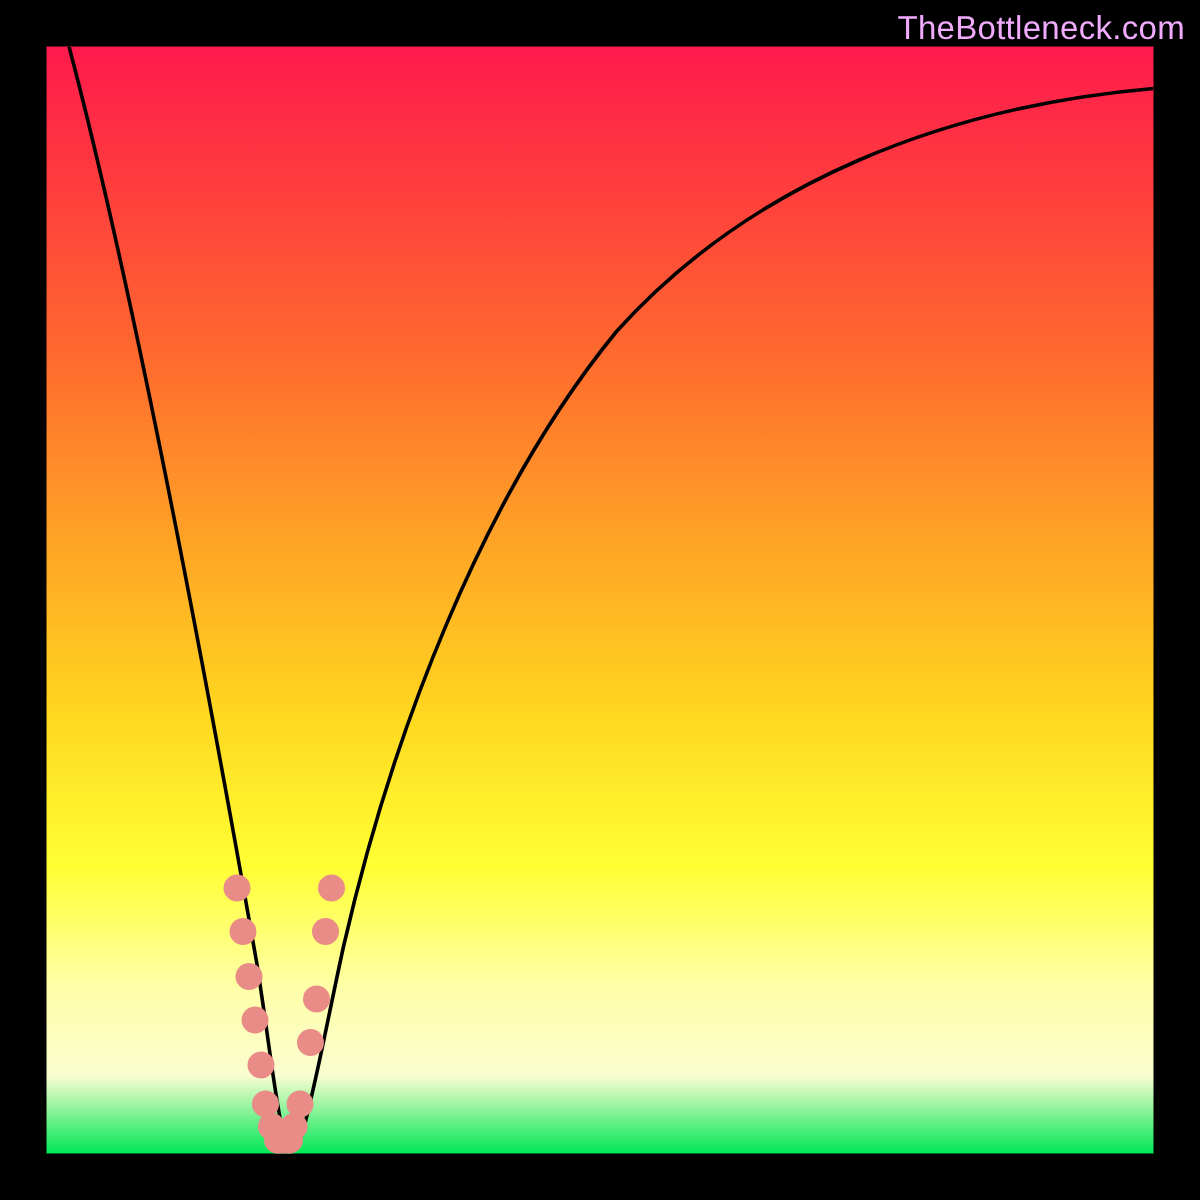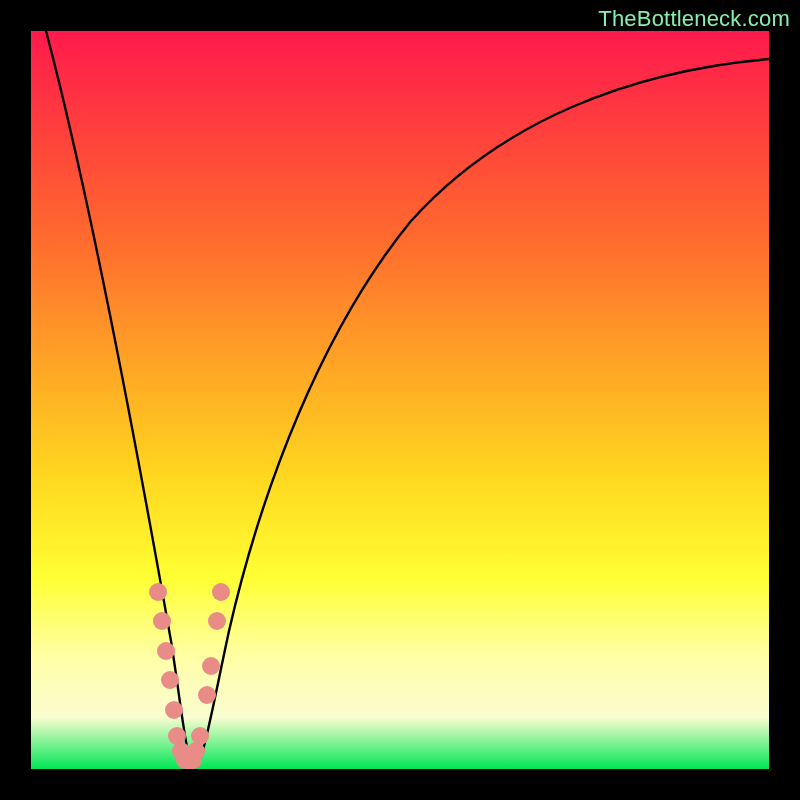--- a/index.html
+++ b/index.html
@@ -35,21 +35,21 @@
       #ffff33 74%,
       #ffffa8 85%,
       #fafdd0 93%,
       #00e756 100%
     );
   }
   .watermark {
     position: absolute;
     top: 6px;
     right: 10px;
-    color: #86efac;
+    color: #f0abfc;
     font-size: 22px;
     font-weight: 400;
     letter-spacing: 0.2px;
     user-select: none;
   }
   svg.curve {
     position: absolute;
     left: 0;
     top: 0;
   }

